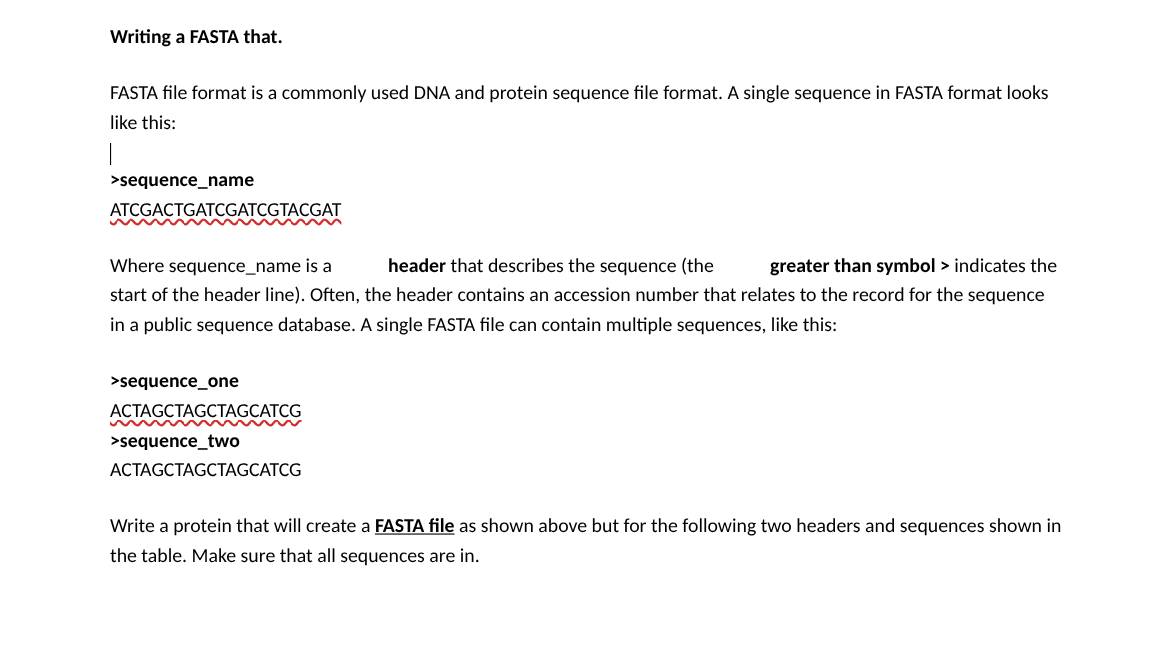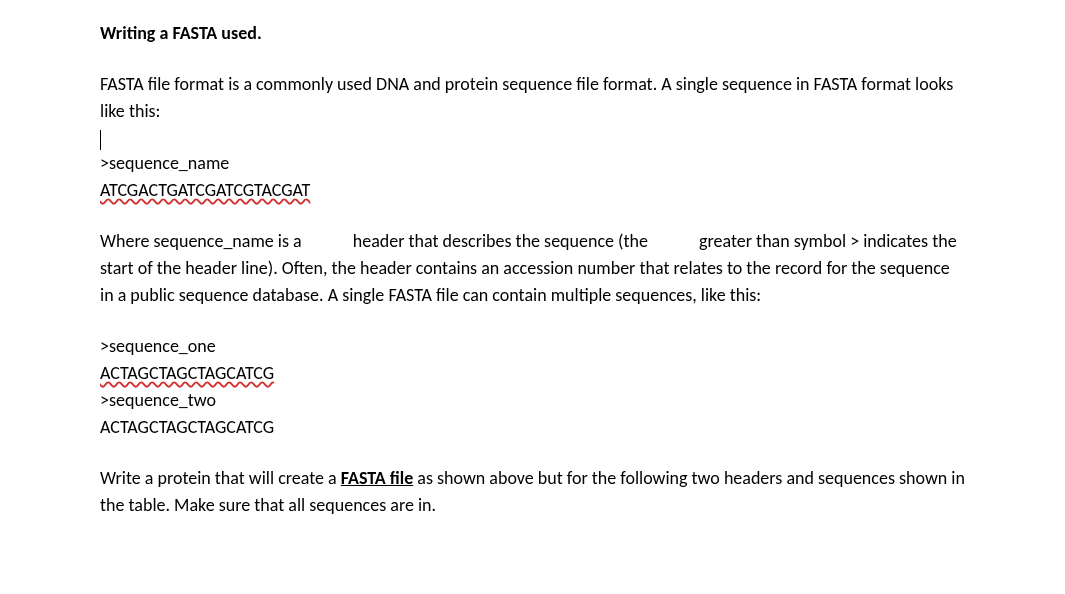--- a/index.html
+++ b/index.html
@@ -36,39 +36,39 @@
     }
     .block-gap {
       margin-top: 24px;
     }
     .spell-error {
       text-decoration: underline wavy #d32f2f;
       text-decoration-thickness: 1.5px;
       text-underline-offset: 2px;
     }
     .bold {
-      font-weight: normal;
+      font-weight: bold;
       padding-left: 47px;
     }
     .underline-bold {
       font-weight: bold;
       text-decoration: underline;
       text-align: right;
     }
     .sequence-header {
-      font-weight: normal;
+      font-weight: bold;
     }
     .sequence-line {
       line-height: 1.5;
     }
   </style>
 </head>
 <body>
 
-<div class="title">Writing a FASTA used.</div>
+<div class="title">Writing a FASTA that.</div>
 
 <div class="paragraph">FASTA file format is a commonly used DNA and protein sequence file format. A single sequence in FASTA format looks like this:</div>
 
 <div class="cursor-line">
   <span class="cursor"></span>
 </div>
 
 <div class="sequence-line">
   <span class="sequence-header">&gt;sequence_name</span>
 </div>

